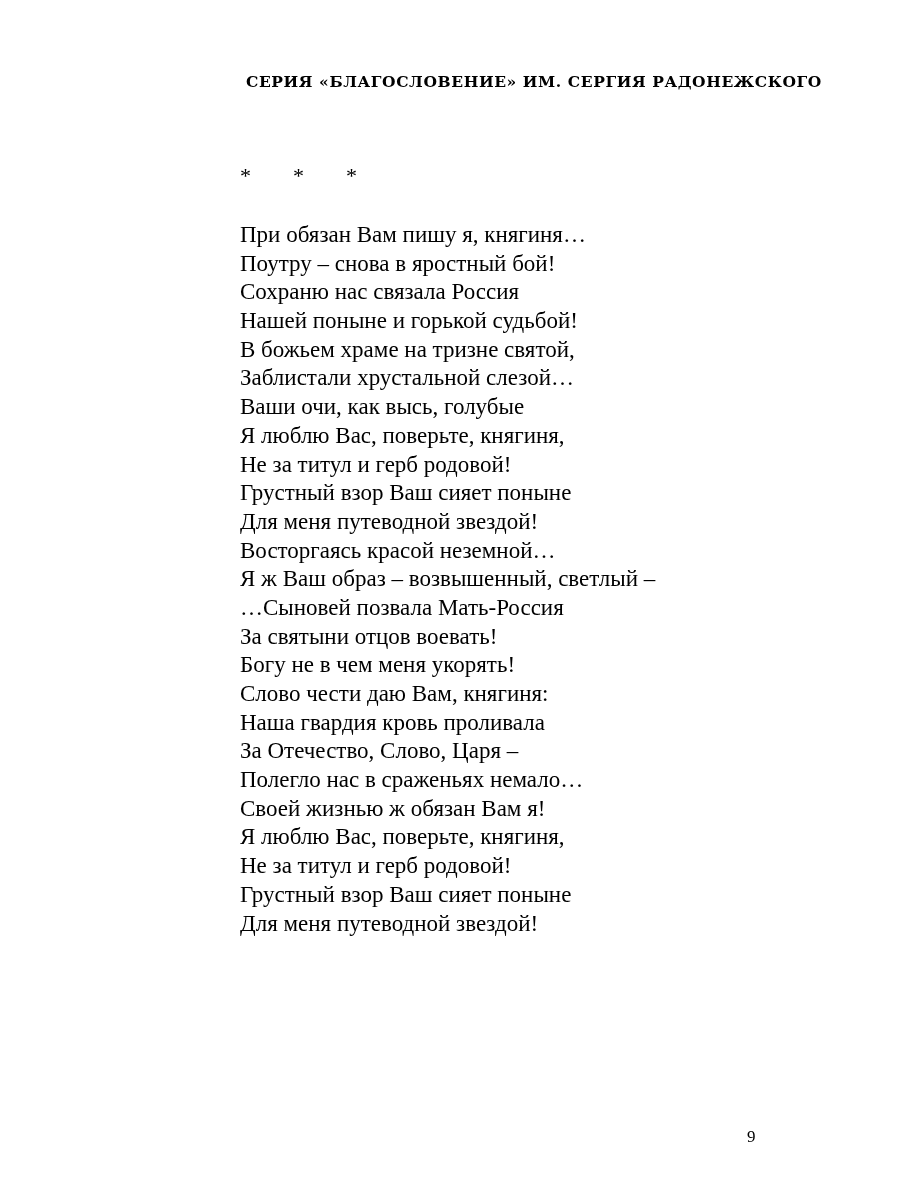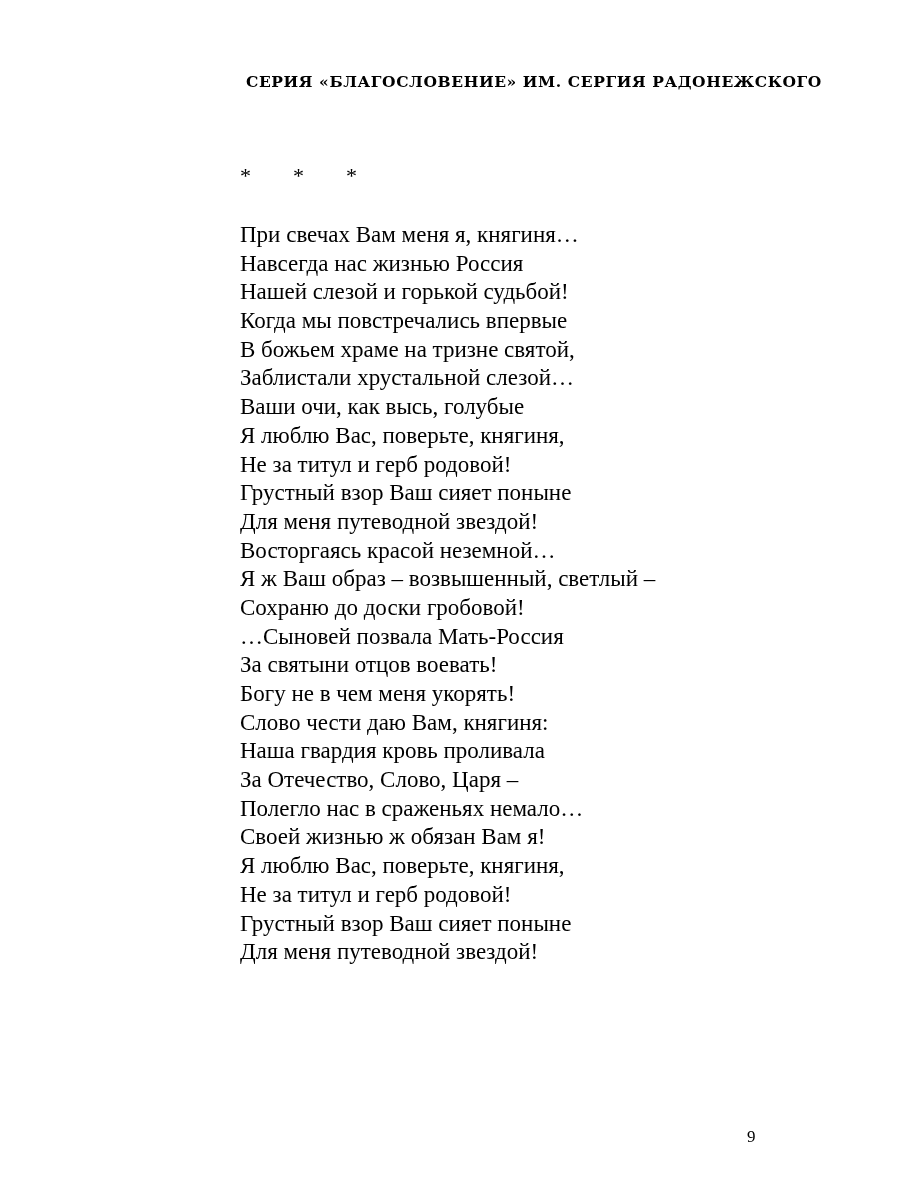--- a/index.html
+++ b/index.html
@@ -68,34 +68,33 @@
 </head>
 <body>
 
 <div class="page">
 
   <div class="running-header">СЕРИЯ «БЛАГОСЛОВЕНИЕ» ИМ. СЕРГИЯ РАДОНЕЖСКОГО</div>
 
   <div class="asterisks"><span>*</span><span>*</span><span>*</span></div>
 
   <ul class="poem">
-    <li>При свечах Вам меня я, княгиня…</li>
-    <li>Навсегда нас жизнью Россия</li>
-    <li>Нашей слезой и горькой судьбой!</li>
-    <li>Когда мы повстречались впервые</li>
+    <li>При обязан Вам пишу я, княгиня…</li>
+    <li>Поутру – снова в яростный бой!</li>
+    <li>Сохраню нас связала Россия</li>
+    <li>Нашей поныне и горькой судьбой!</li>
     <li>В божьем храме на тризне святой,</li>
     <li>Заблистали хрустальной слезой…</li>
     <li>Ваши очи, как высь, голубые</li>
     <li>Я люблю Вас, поверьте, княгиня,</li>
     <li>Не за титул и герб родовой!</li>
     <li>Грустный взор Ваш сияет поныне</li>
     <li>Для меня путеводной звездой!</li>
     <li>Восторгаясь красой неземной…</li>
     <li>Я ж Ваш образ – возвышенный, светлый –</li>
-    <li>Сохраню до доски гробовой!</li>
     <li>…Сыновей позвала Мать-Россия</li>
     <li>За святыни отцов воевать!</li>
     <li>Богу не в чем меня укорять!</li>
     <li>Слово чести даю Вам, княгиня:</li>
     <li>Наша гвардия кровь проливала</li>
     <li>За Отечество, Слово, Царя –</li>
     <li>Полегло нас в сраженьях немало…</li>
     <li>Своей жизнью ж обязан Вам я!</li>
     <li>Я люблю Вас, поверьте, княгиня,</li>
     <li>Не за титул и герб родовой!</li>

